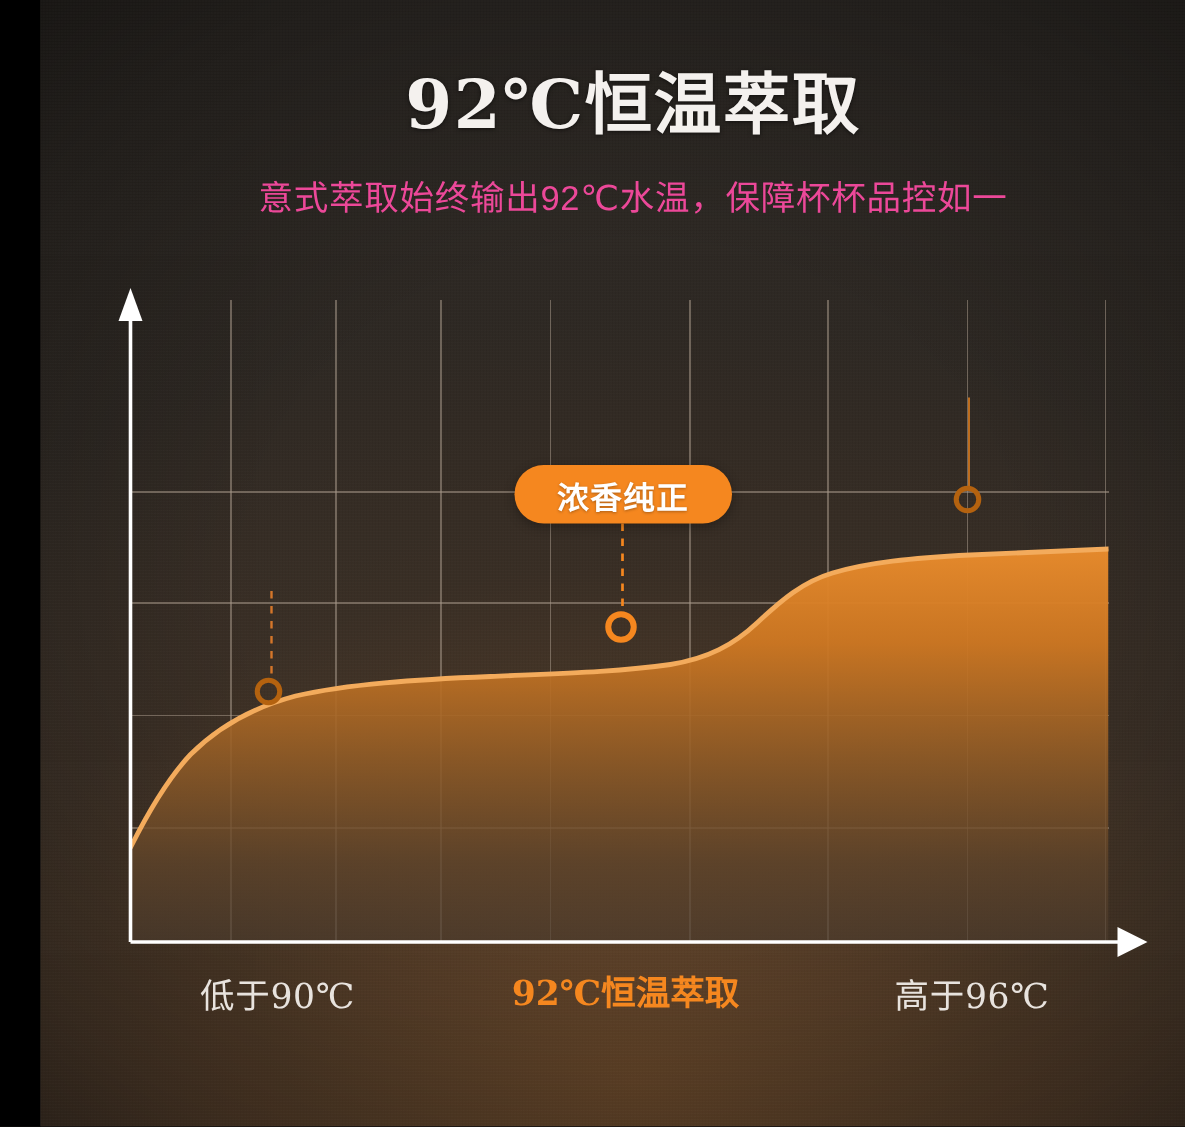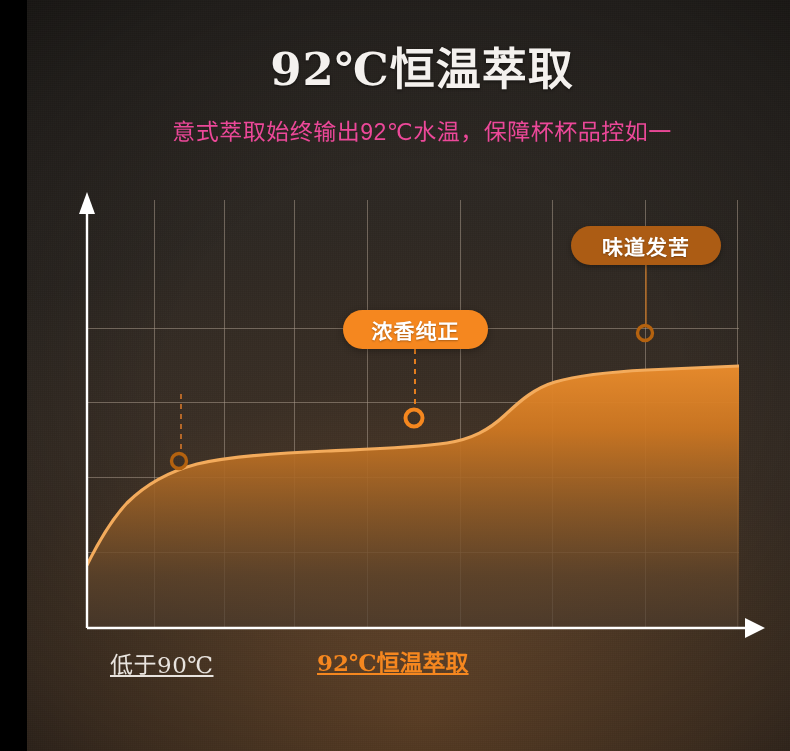--- a/index.html
+++ b/index.html
@@ -132,27 +132,26 @@
     font-size: 21px;
   }
   #badge-bitter {
     left: 544px; top: 226px;  width: 150px; height: 39px;
     font-size: 21px;
   }
 
   
   .xlabel {
     position: absolute;
-    text-align: left;
+    text-align: center;
     white-space: nowrap;
     font-family: "DejaVu Serif", "Liberation Serif", serif;
     font-size: 23px;
     line-height: 30px;
     letter-spacing: 0.5px;
-    text-decoration: underline;
   }
   .xlabel-plain { color: #e8e3de; font-weight: 400; }
   .xlabel-accent { color: #f5871f; font-weight: 700; letter-spacing: 0px; }
   #xlabel-0 { left: 83px;  top: 650px; width: 150px; }
   #xlabel-1 { left: 290px; top: 648px; width: 200px; }
   #xlabel-2 { left: 546px; top: 650px; width: 150px; }
 </style>
 </head>
 <body>
 
@@ -235,20 +234,20 @@
         <line x1="60" y1="628" x2="60" y2="207"></line>
       </g>
       <polygon points="60,192 52,214 68,214" fill="#ffffff"></polygon>
       <polygon points="738,628 718,618 718,638" fill="#ffffff"></polygon>
     </svg>
   </div>
 
 
   <div class="badge badge-bright" id="badge-pure">浓香纯正</div>
 
-  <div class="badge badge-dim" id="badge-bitter">味道发苦</div>
 
   <div class="xlabel xlabel-plain" id="xlabel-0">低于90℃</div>
 
   <div class="xlabel xlabel-accent" id="xlabel-1">92℃恒温萃取</div>
 
+  <div class="xlabel xlabel-plain" id="xlabel-2">高于96℃</div>
 
 </div>
 
 </body></html>

